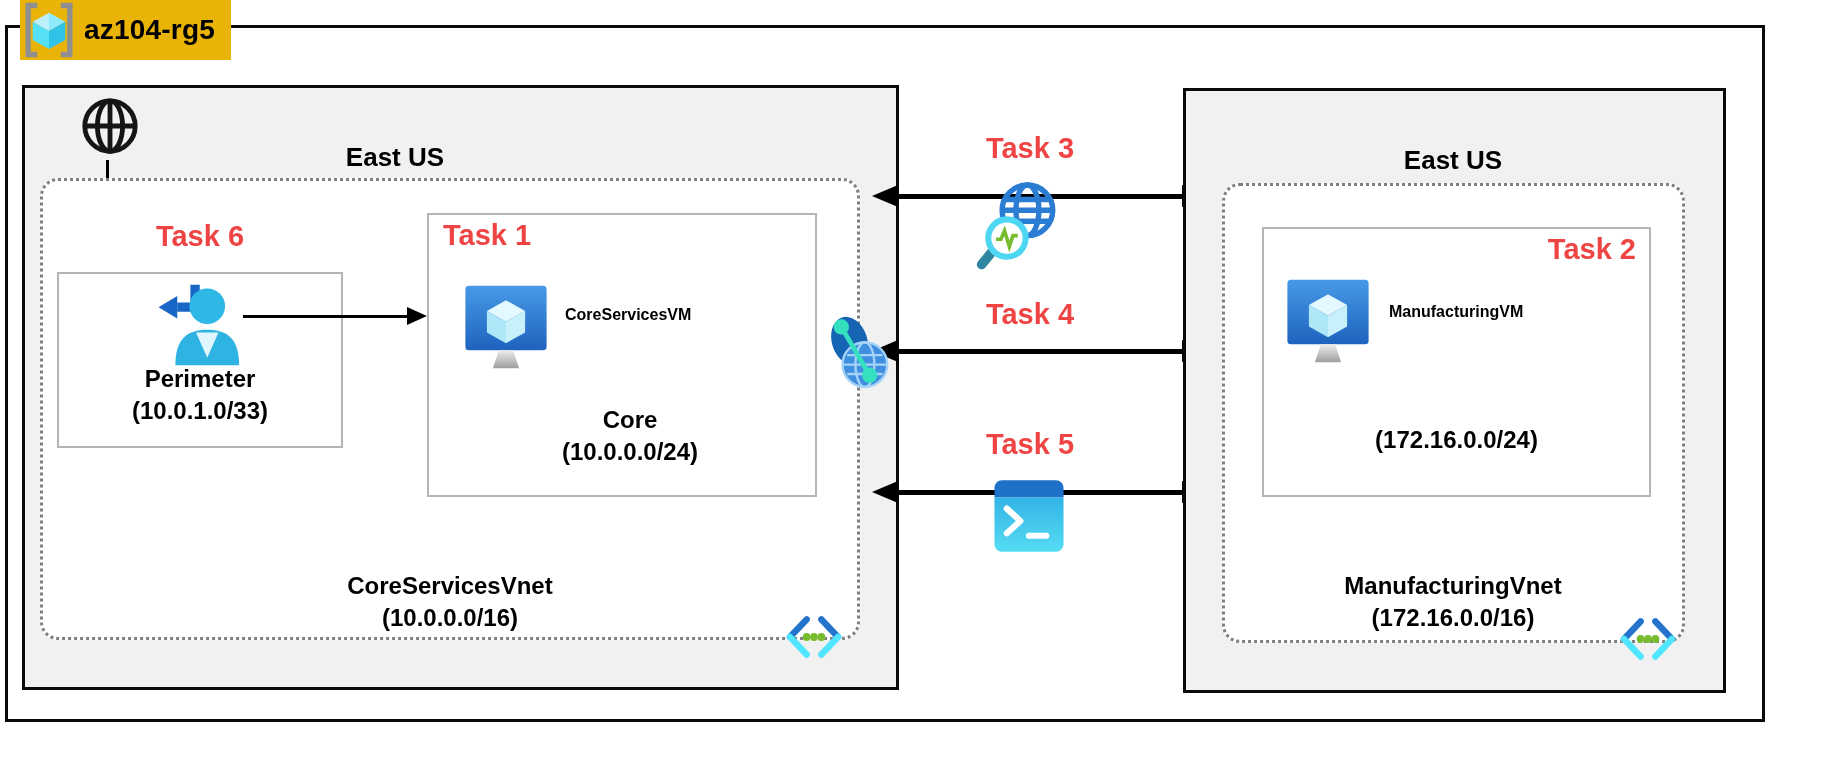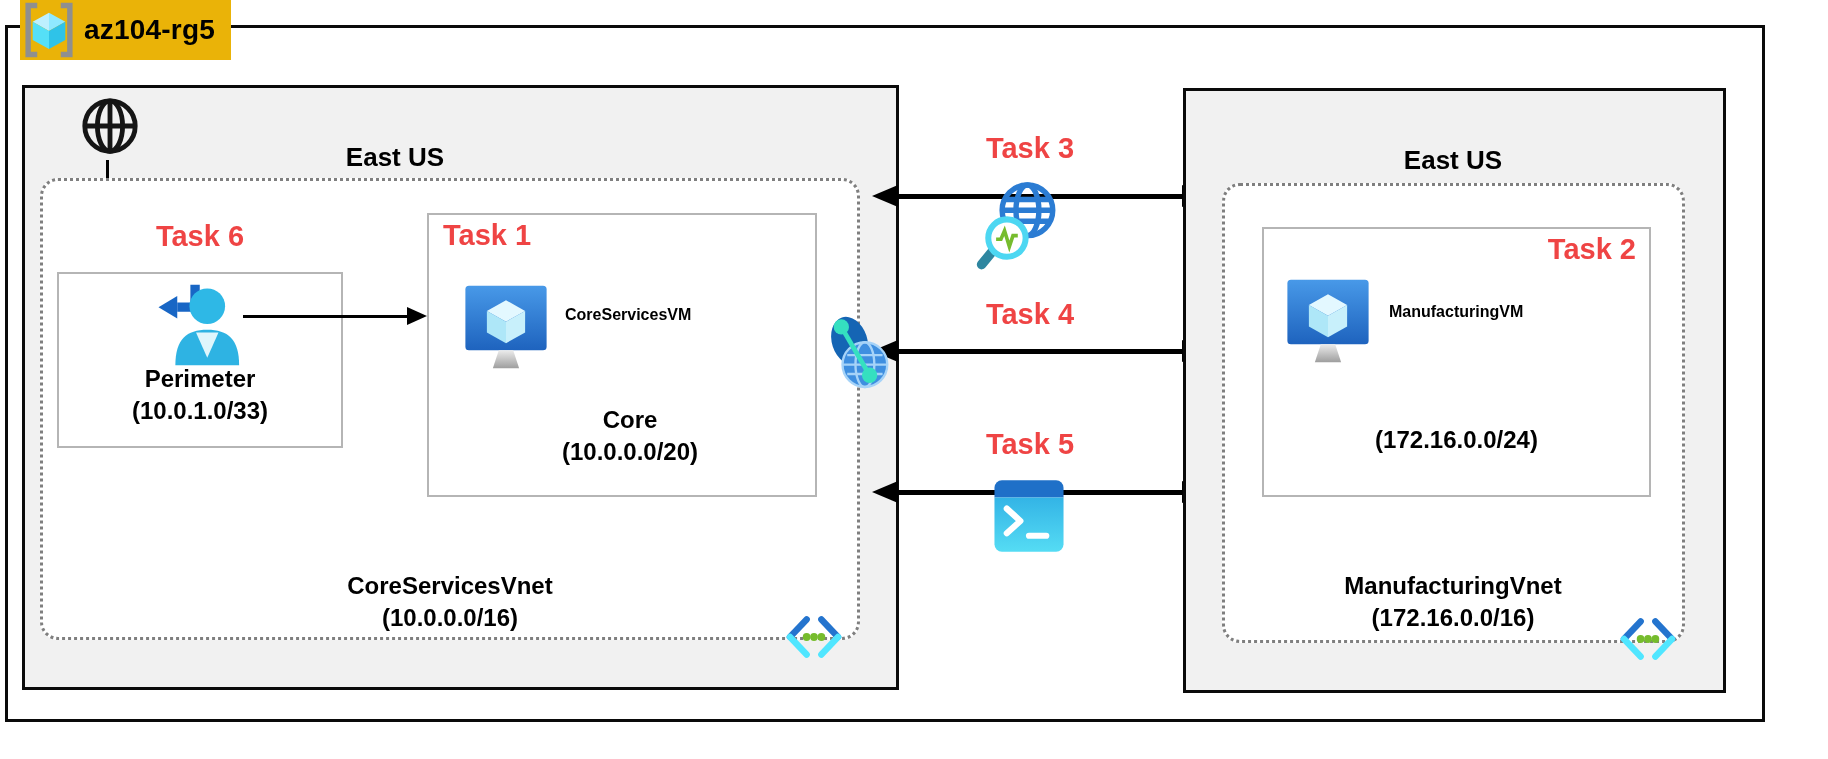--- a/index.html
+++ b/index.html
@@ -95,21 +95,21 @@
     </defs>
     <rect x="2" y="2" width="68" height="54" rx="3" fill="url(#vmScreenA)"></rect>
     <polygon points="36,14 52,23 36,32 20,23" fill="#e3f8ff"></polygon>
     <polygon points="20,23 36,32 36,50 20,41" fill="#aee7f8"></polygon>
     <polygon points="52,23 36,32 36,50 52,41" fill="#c8f0fb"></polygon>
     <polygon points="30,56 42,56 47,71 25,71" fill="url(#vmStandA)"></polygon>
   </svg>
   <div class="abs vm-name" style="left:565px; top:306px;">CoreServicesVM</div>
   <div class="abs name-block" style="left:427px; top:404px; width:390px;margin-left:8px;">
     <div>Core</div>
-    <div>(10.0.0.0/20)</div>
+    <div>(10.0.0.0/24)</div>
   </div>
 
   <div class="abs name-block" style="left:150px; top:570px; width:600px;">
     <div>CoreServicesVnet</div>
     <div>(10.0.0.0/16)</div>
   </div>
 
   <svg class="abs" style="left:782px; top:613px;" width="64" height="48" viewBox="0 0 66 52">
     <line x1="25" y1="7" x2="7" y2="26" stroke="#2474ce" stroke-width="7" stroke-linecap="round"></line>
     <line x1="7" y1="26" x2="25" y2="45" stroke="#50e6ff" stroke-width="7" stroke-linecap="round"></line>

